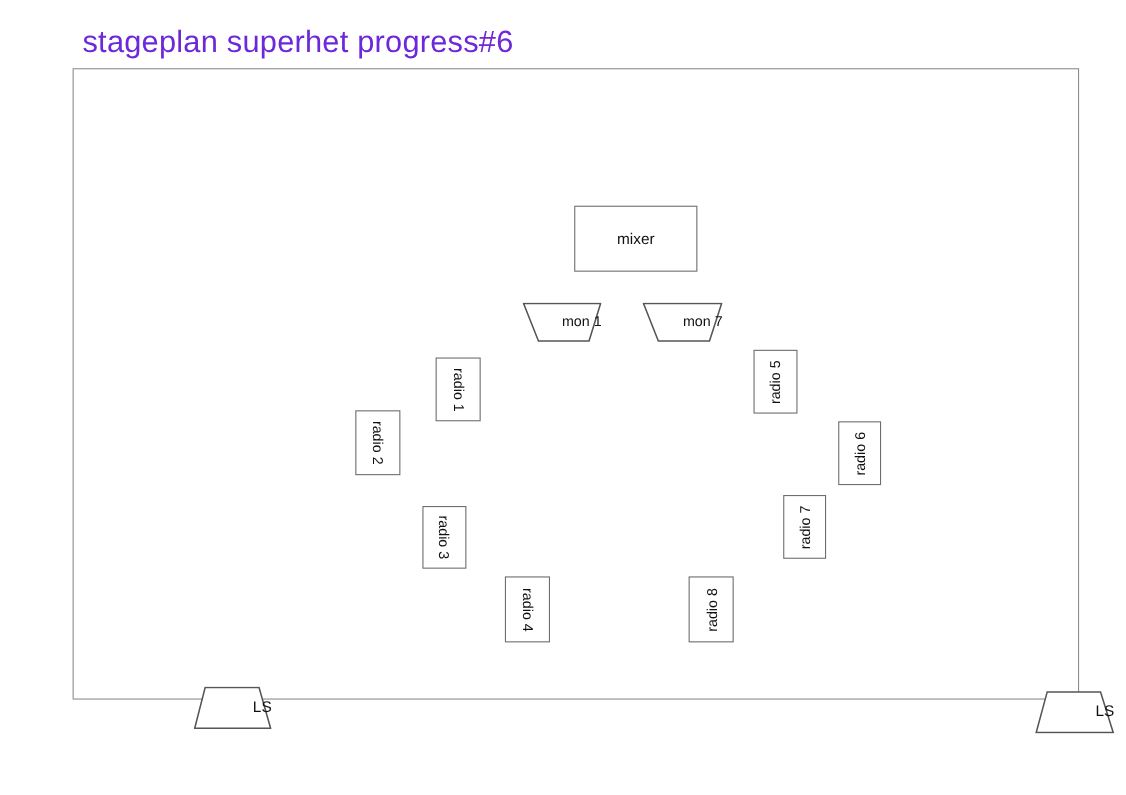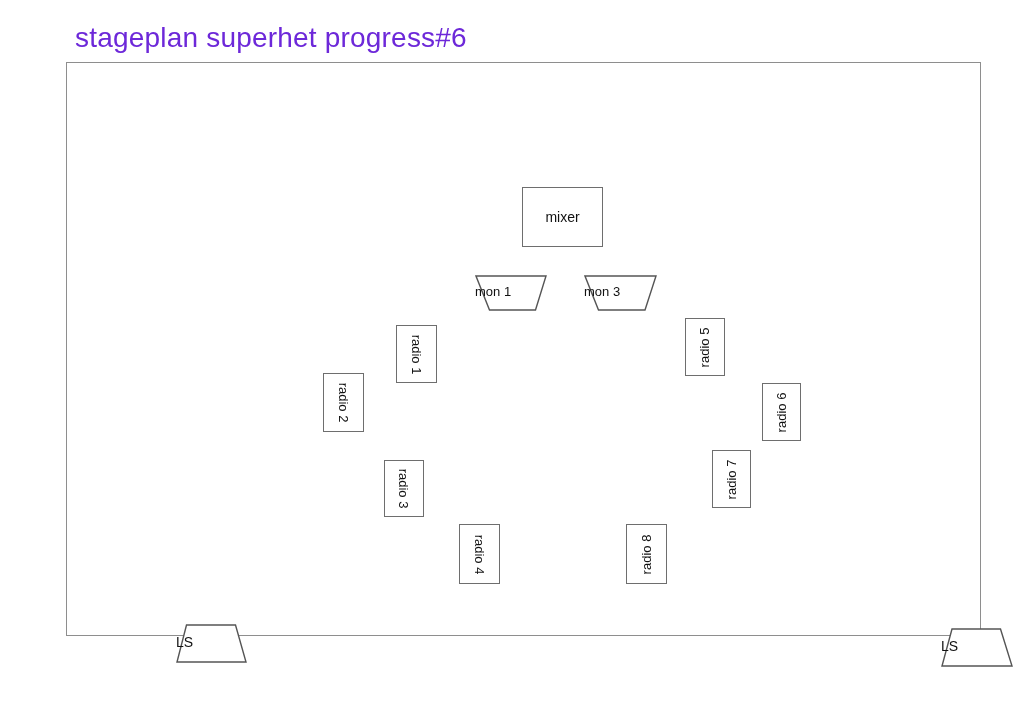--- a/index.html
+++ b/index.html
@@ -39,21 +39,21 @@
     border: 1.4px solid #6e6e6e;
     background: #ffffff;
     display: flex;
     align-items: center;
     justify-content: center;
     box-sizing: border-box;
   }
   .mixer-box {
     left: 455px;
     top: 124px;
-    width: 81px;
+    width: 112px;
     height: 60px;
     font-size: 14px;
   }
   .radio-box {
     width: 41px;
     height: 58px;
     font-size: 13px;
   }
   .vtext {
     white-space: nowrap;
@@ -66,21 +66,21 @@
   .r3 { left: 317px; top: 397px; width: 40px; height: 57px; }
   .r4 { left: 392px; top: 461px; height: 60px; }
   .r5 { left: 618px; top: 255px; width: 40px; }
   .r6 { left: 695px; top: 320px; width: 39px; }
   .r7 { left: 645px; top: 387px; width: 39px; }
   .r8 { left: 559px; top: 461px; height: 60px; }
   .trap {
     position: absolute;
     display: flex;
     align-items: center;
-    justify-content: flex-start;
+    justify-content: flex-end;
   }
   .trap svg {
     position: absolute;
     left: 0;
     top: 0;
     display: block;
   }
   .trap-label {
     position: relative;
     font-size: 13px;
@@ -107,21 +107,21 @@
   <div class="trap mon1">
     <svg width="72" height="36" viewBox="0 0 72 36">
       <polygon points="1,1 71,1 60.5,35 14.5,35" fill="#ffffff" stroke="#555555" stroke-width="1.4"></polygon>
     </svg>
     <span class="trap-label">mon 1</span>
   </div>
   <div class="trap mon2">
     <svg width="73" height="36" viewBox="0 0 73 36">
       <polygon points="1,1 72,1 61,35 14.5,35" fill="#ffffff" stroke="#555555" stroke-width="1.4"></polygon>
     </svg>
-    <span class="trap-label">mon 3</span>
+    <span class="trap-label">mon 7</span>
   </div>
 
   <div class="box radio-box rot-cw r1">
     <span class="vtext">radio 1</span>
   </div>
   <div class="box radio-box rot-cw r2">
     <span class="vtext">radio 2</span>
   </div>
   <div class="box radio-box rot-cw r3">
     <span class="vtext">radio 3</span>

